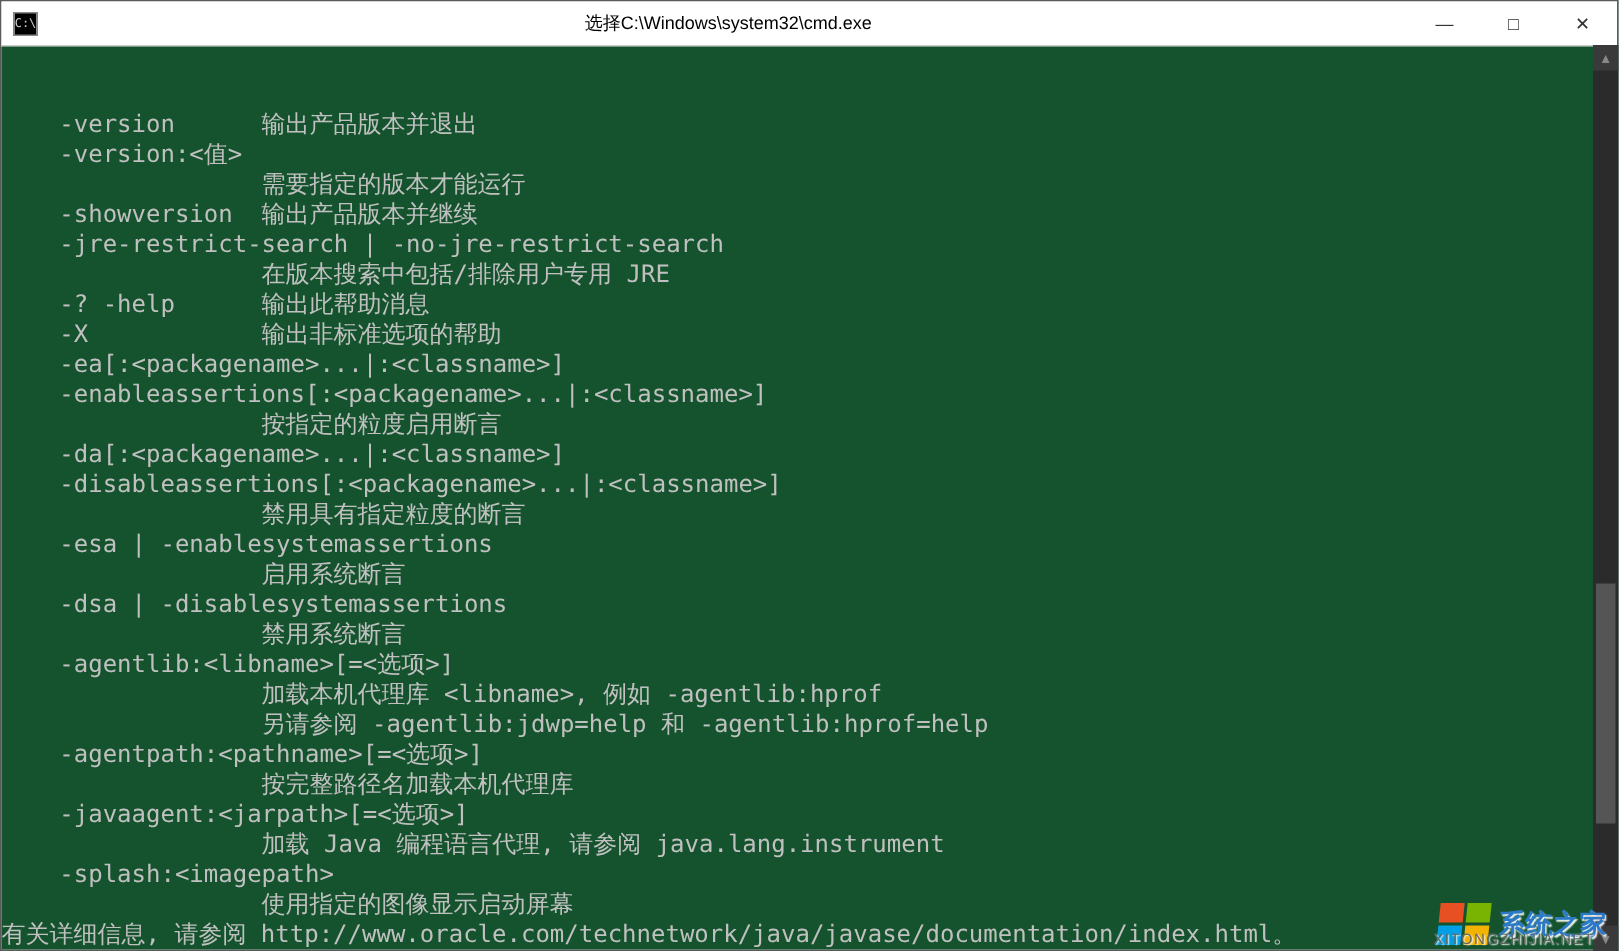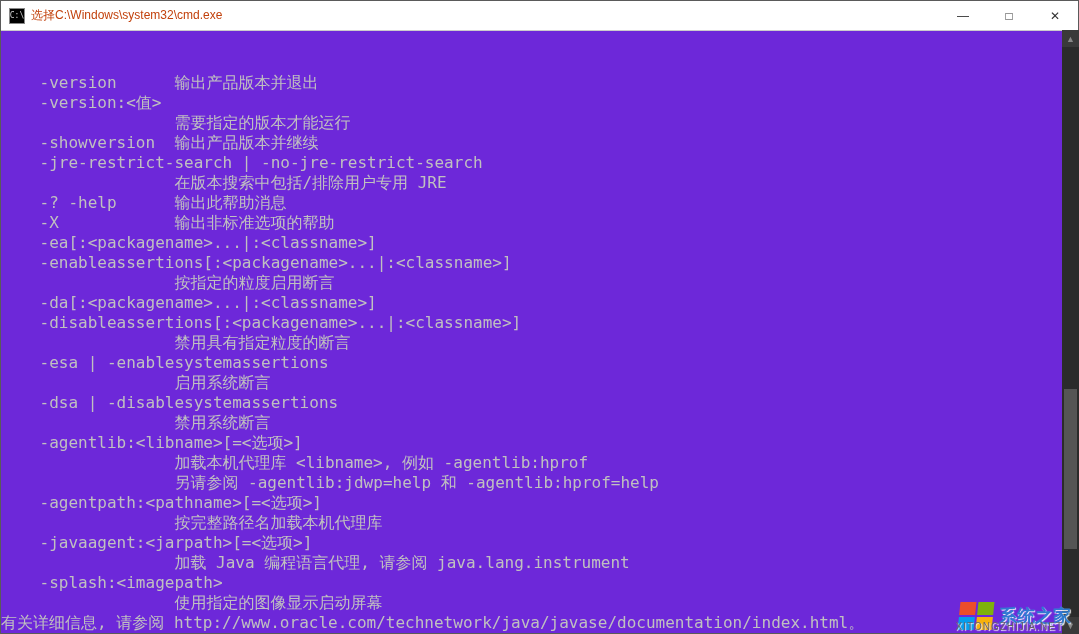--- a/index.html
+++ b/index.html
@@ -34,38 +34,39 @@
       display: flex;
       align-items: center;
       justify-content: center;
       font-size: 8px;
       color: #ccc;
       font-family: monospace;
     }
     .titlebar-title {
       flex: 1;
       font-size: 12px;
-      color: #c2410c;
+      color: #000000;
       white-space: nowrap;
       overflow: hidden;
+      text-align: center;
     }
     .win-controls { display: flex; height: 100%; }
     .win-btn {
       width: 46px;
       height: 100%;
       display: flex;
       align-items: center;
       justify-content: center;
       font-size: 12px;
       color: #333;
       font-family: "Segoe UI Symbol", sans-serif;
     }
     .terminal {
       flex: 1;
-      background: #6d28d9;
+      background: #14532d;
       color: #c0c0c0;
       font-family: "NSimSun", "SimSun", "Consolas", monospace;
       font-size: 16px;
       line-height: 20px;
       padding: 2px 0 0 0;
       white-space: pre;
       overflow: hidden;
       position: relative;
     }
     .terminal .line { white-space: pre; }

